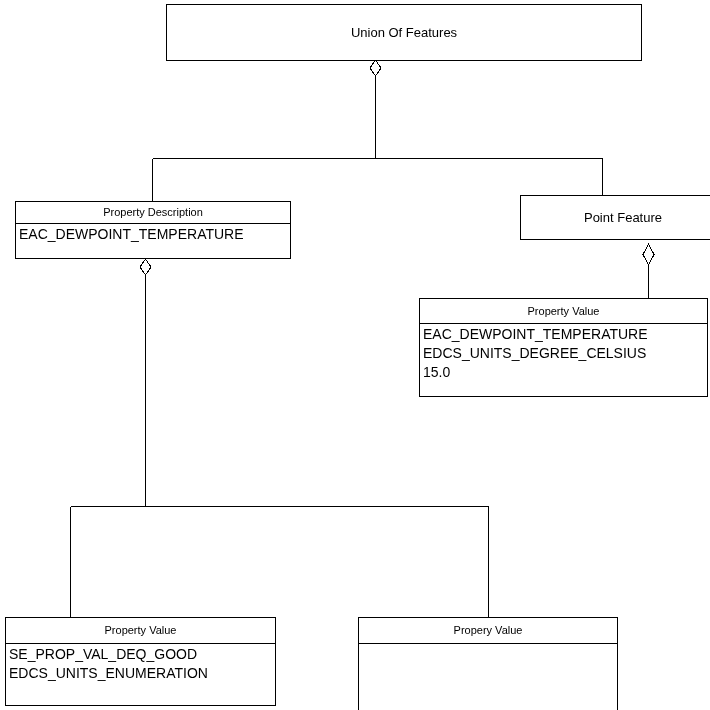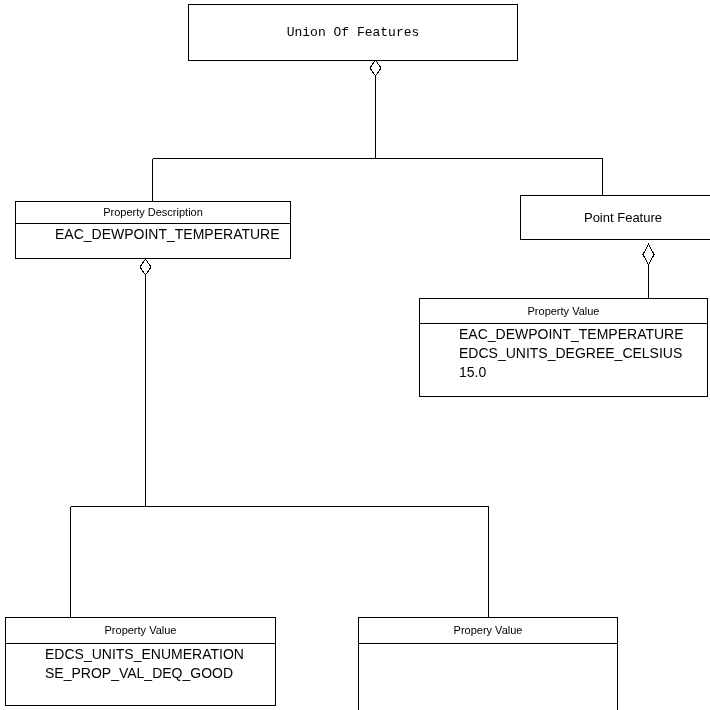--- a/index.html
+++ b/index.html
@@ -42,21 +42,20 @@
     border-bottom: 1px solid #000000;
   }
   .uml-body {
     box-sizing: border-box;
     padding: 1px 3px 0 3px;
     font-size: 14px;
     line-height: 19px;
     color: #000000;
     white-space: nowrap;
     overflow: hidden;
-    margin-left: 36px;
   }
   .uml-body .attr-line {
     display: block;
     white-space: nowrap;
   }
   .single-line-box .uml-header {
     line-height: 44px;
     font-size: 13px;
   }
 </style>
@@ -87,21 +86,21 @@
       </g>
 
       <g fill="#ffffff">
         <polygon points="375.5,60 381,68 375.5,76 370,68"></polygon>
         <polygon points="145.5,259 151,267 145.5,275 140,267"></polygon>
         <polygon points="648.5,244 654,254.5 648.5,265 643,254.5"></polygon>
       </g>
     </g>
   </svg>
 
-  <div class="uml-box single-line-box" style="left:188px; top:4px; width:330px; height:57px;font-family:Liberation Mono, monospace;">
+  <div class="uml-box single-line-box" style="left:166px; top:4px; width:476px; height:57px;">
     <div class="uml-header" style="line-height:55px;">Union Of Features</div>
   </div>
 
   <div class="uml-box" style="left:15px; top:201px; width:276px; height:58px;">
     <div class="uml-header divided">Property Description</div>
     <div class="uml-body">
       <span class="attr-line">EAC_DEWPOINT_TEMPERATURE</span>
     </div>
   </div>
 
@@ -114,22 +113,22 @@
     <div class="uml-body">
       <span class="attr-line">EAC_DEWPOINT_TEMPERATURE</span>
       <span class="attr-line">EDCS_UNITS_DEGREE_CELSIUS</span>
       <span class="attr-line">15.0</span>
     </div>
   </div>
 
   <div class="uml-box" style="left:5px; top:617px; width:271px; height:89px;">
     <div class="uml-header divided" style="line-height:25px;">Property Value</div>
     <div class="uml-body">
+      <span class="attr-line">SE_PROP_VAL_DEQ_GOOD</span>
       <span class="attr-line">EDCS_UNITS_ENUMERATION</span>
-      <span class="attr-line">SE_PROP_VAL_DEQ_GOOD</span>
     </div>
   </div>
 
   <div class="uml-box" style="left:358px; top:617px; width:260px; height:112px;">
     <div class="uml-header divided" style="line-height:25px;">Propery Value</div>
   </div>
 
 </div>
 
 </body></html>

